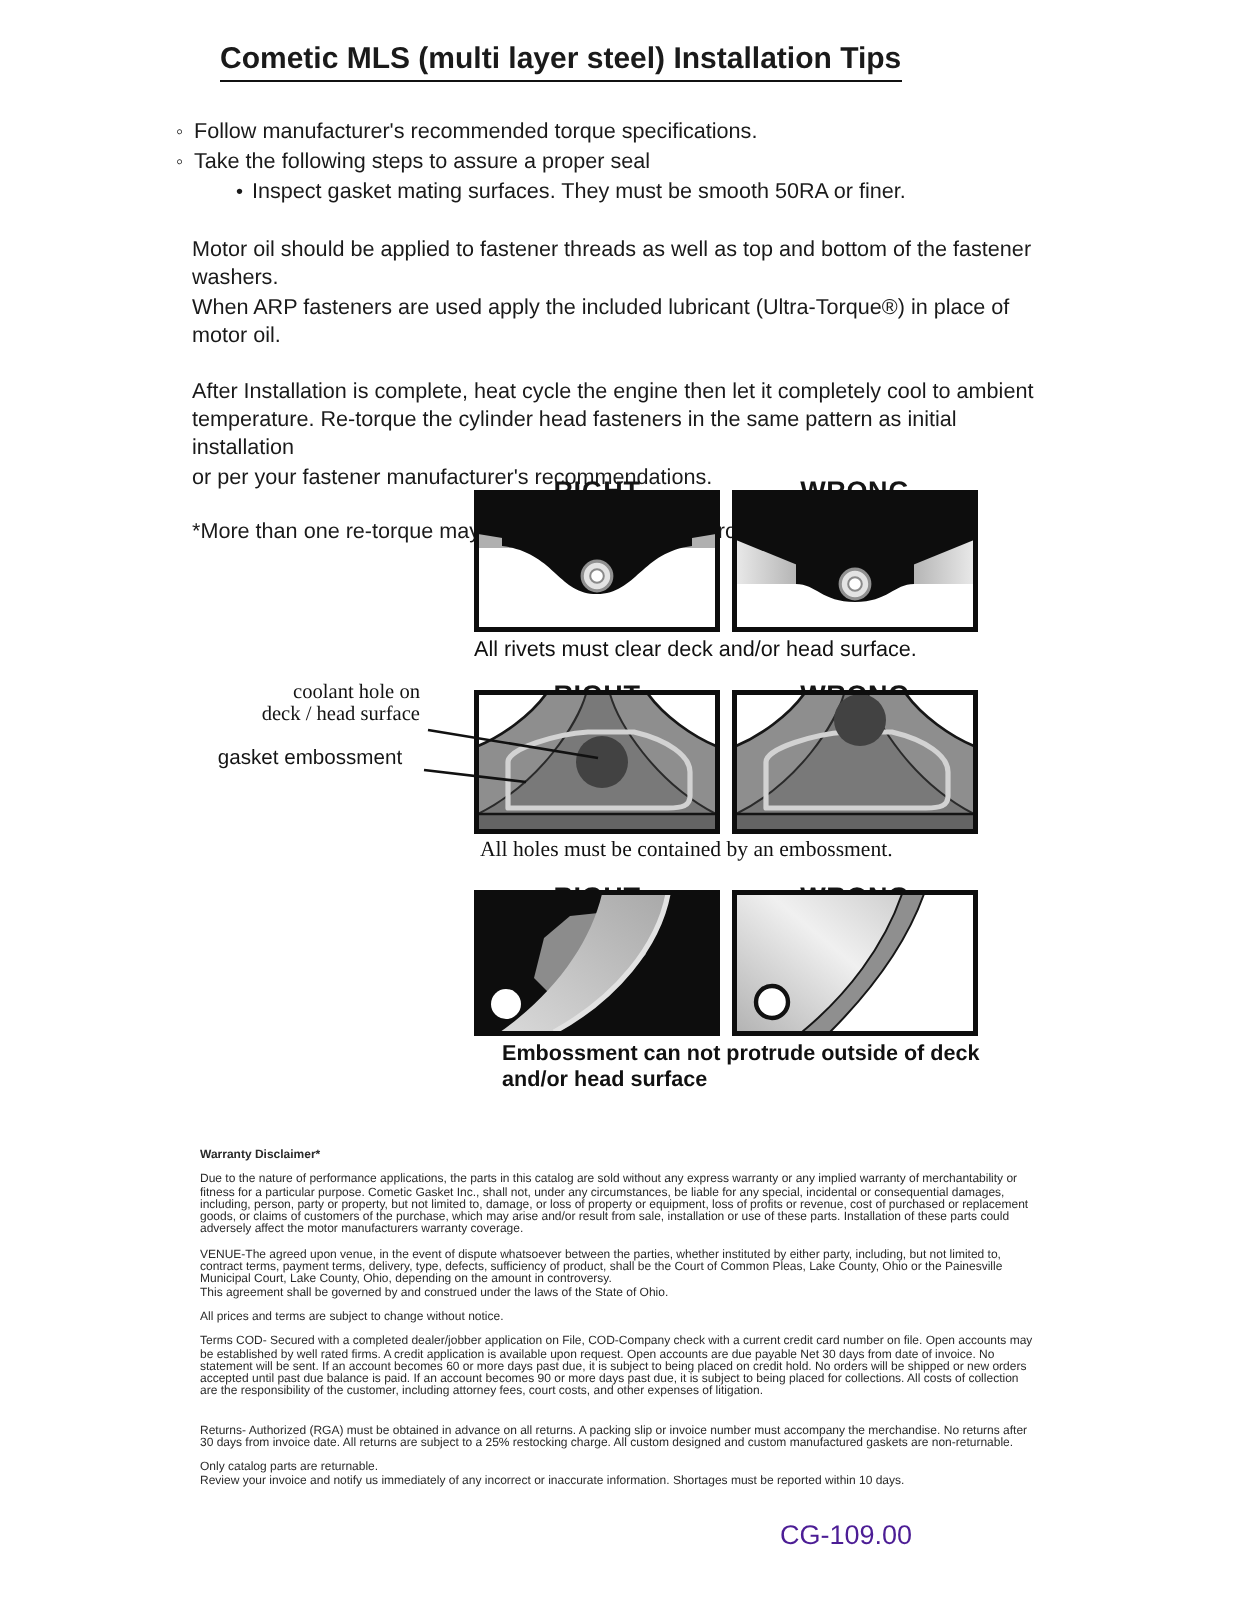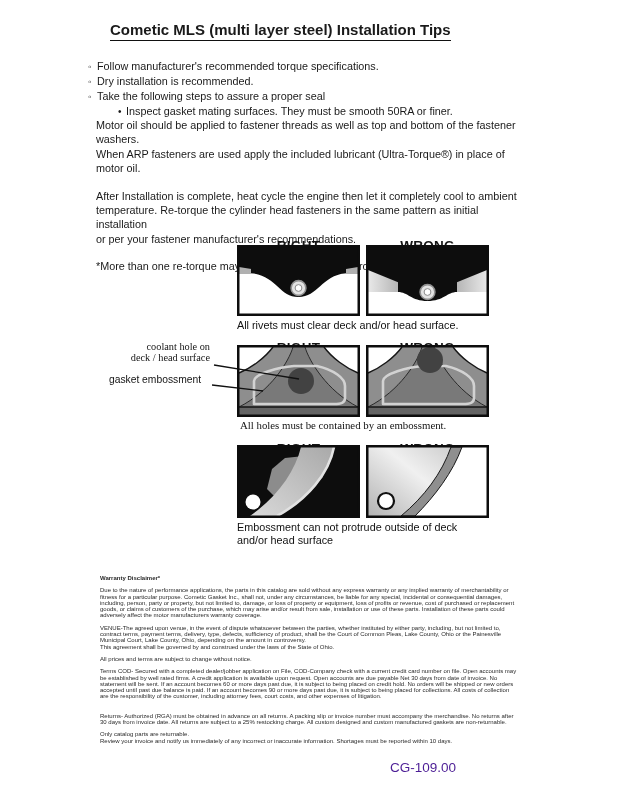--- a/index.html
+++ b/index.html
@@ -37,23 +37,20 @@
 </head>
 <body>
 
 <div class="page">
 
   <div class="title">Cometic MLS (multi layer steel) Installation Tips</div>
 
   <div class="bullets">
     <div class="bullet">
       <span class="mk">◦</span><span>Follow manufacturer's recommended torque specifications.</span>
-    </div>
-    <div class="bullet">
-      <span class="mk">◦</span><span>Dry installation is recommended.</span>
     </div>
     <div class="bullet">
       <span class="mk">◦</span><span>Take the following steps to assure a proper seal</span>
     </div>
     <div class="bullet sub">
       <span class="mk">•</span><span>Inspect gasket mating surfaces.  They must be smooth 50RA or finer.</span>
     </div>
   </div>
 
   <div class="diesel">
@@ -181,21 +178,21 @@
             <stop offset="1" stop-color="#cfcfcf"></stop>
           </linearGradient>
       </defs>
       <rect width="123" height="73" fill="#ffffff"></rect>
       <path d="M2,2 L85,2 C76,28 58,52 35,71 L2,71 Z" fill="url(#g3w)"></path>
       <path d="M85,2 C76,28 58,52 35,71 L49,71 C69,51 87,27 96,2 Z" fill="#8f8f8f" stroke="#161616" stroke-width="1"></path>
       <circle cx="20" cy="56" r="8" fill="#ffffff" stroke="#111" stroke-width="2.2"></circle>
       <rect x="1.25" y="1.25" width="120.5" height="70.5" fill="none" stroke="#0d0d0d" stroke-width="2.5"></rect>
     </svg>
   </div>
-  <div class="caption" style="left:237px;top:521px;">Embossment can not protrude outside of deck
+  <div class="caption" style="left:251px;top:521px;font-weight:bold;">Embossment can not protrude outside of deck
 and/or head surface</div>
 
   <div class="legal">
     <p class="h">Warranty Disclaimer*</p>
     <p>Due to the nature of performance applications, the parts in this catalog are sold without any express warranty or any implied warranty of merchantability or
 fitness for a particular purpose.  Cometic Gasket Inc., shall not, under any circumstances, be liable for any special, incidental or consequential damages,
 including, person, party or property, but not limited to, damage, or loss of property or equipment, loss of profits or revenue, cost of purchased or replacement
 goods, or claims of customers of the purchase, which may arise and/or result from sale, installation or use of these parts.  Installation of these parts could
 adversely affect the motor manufacturers warranty coverage.</p>
     <p>VENUE-The agreed upon venue, in the event of dispute whatsoever between the parties, whether instituted by either party, including, but not limited to,

